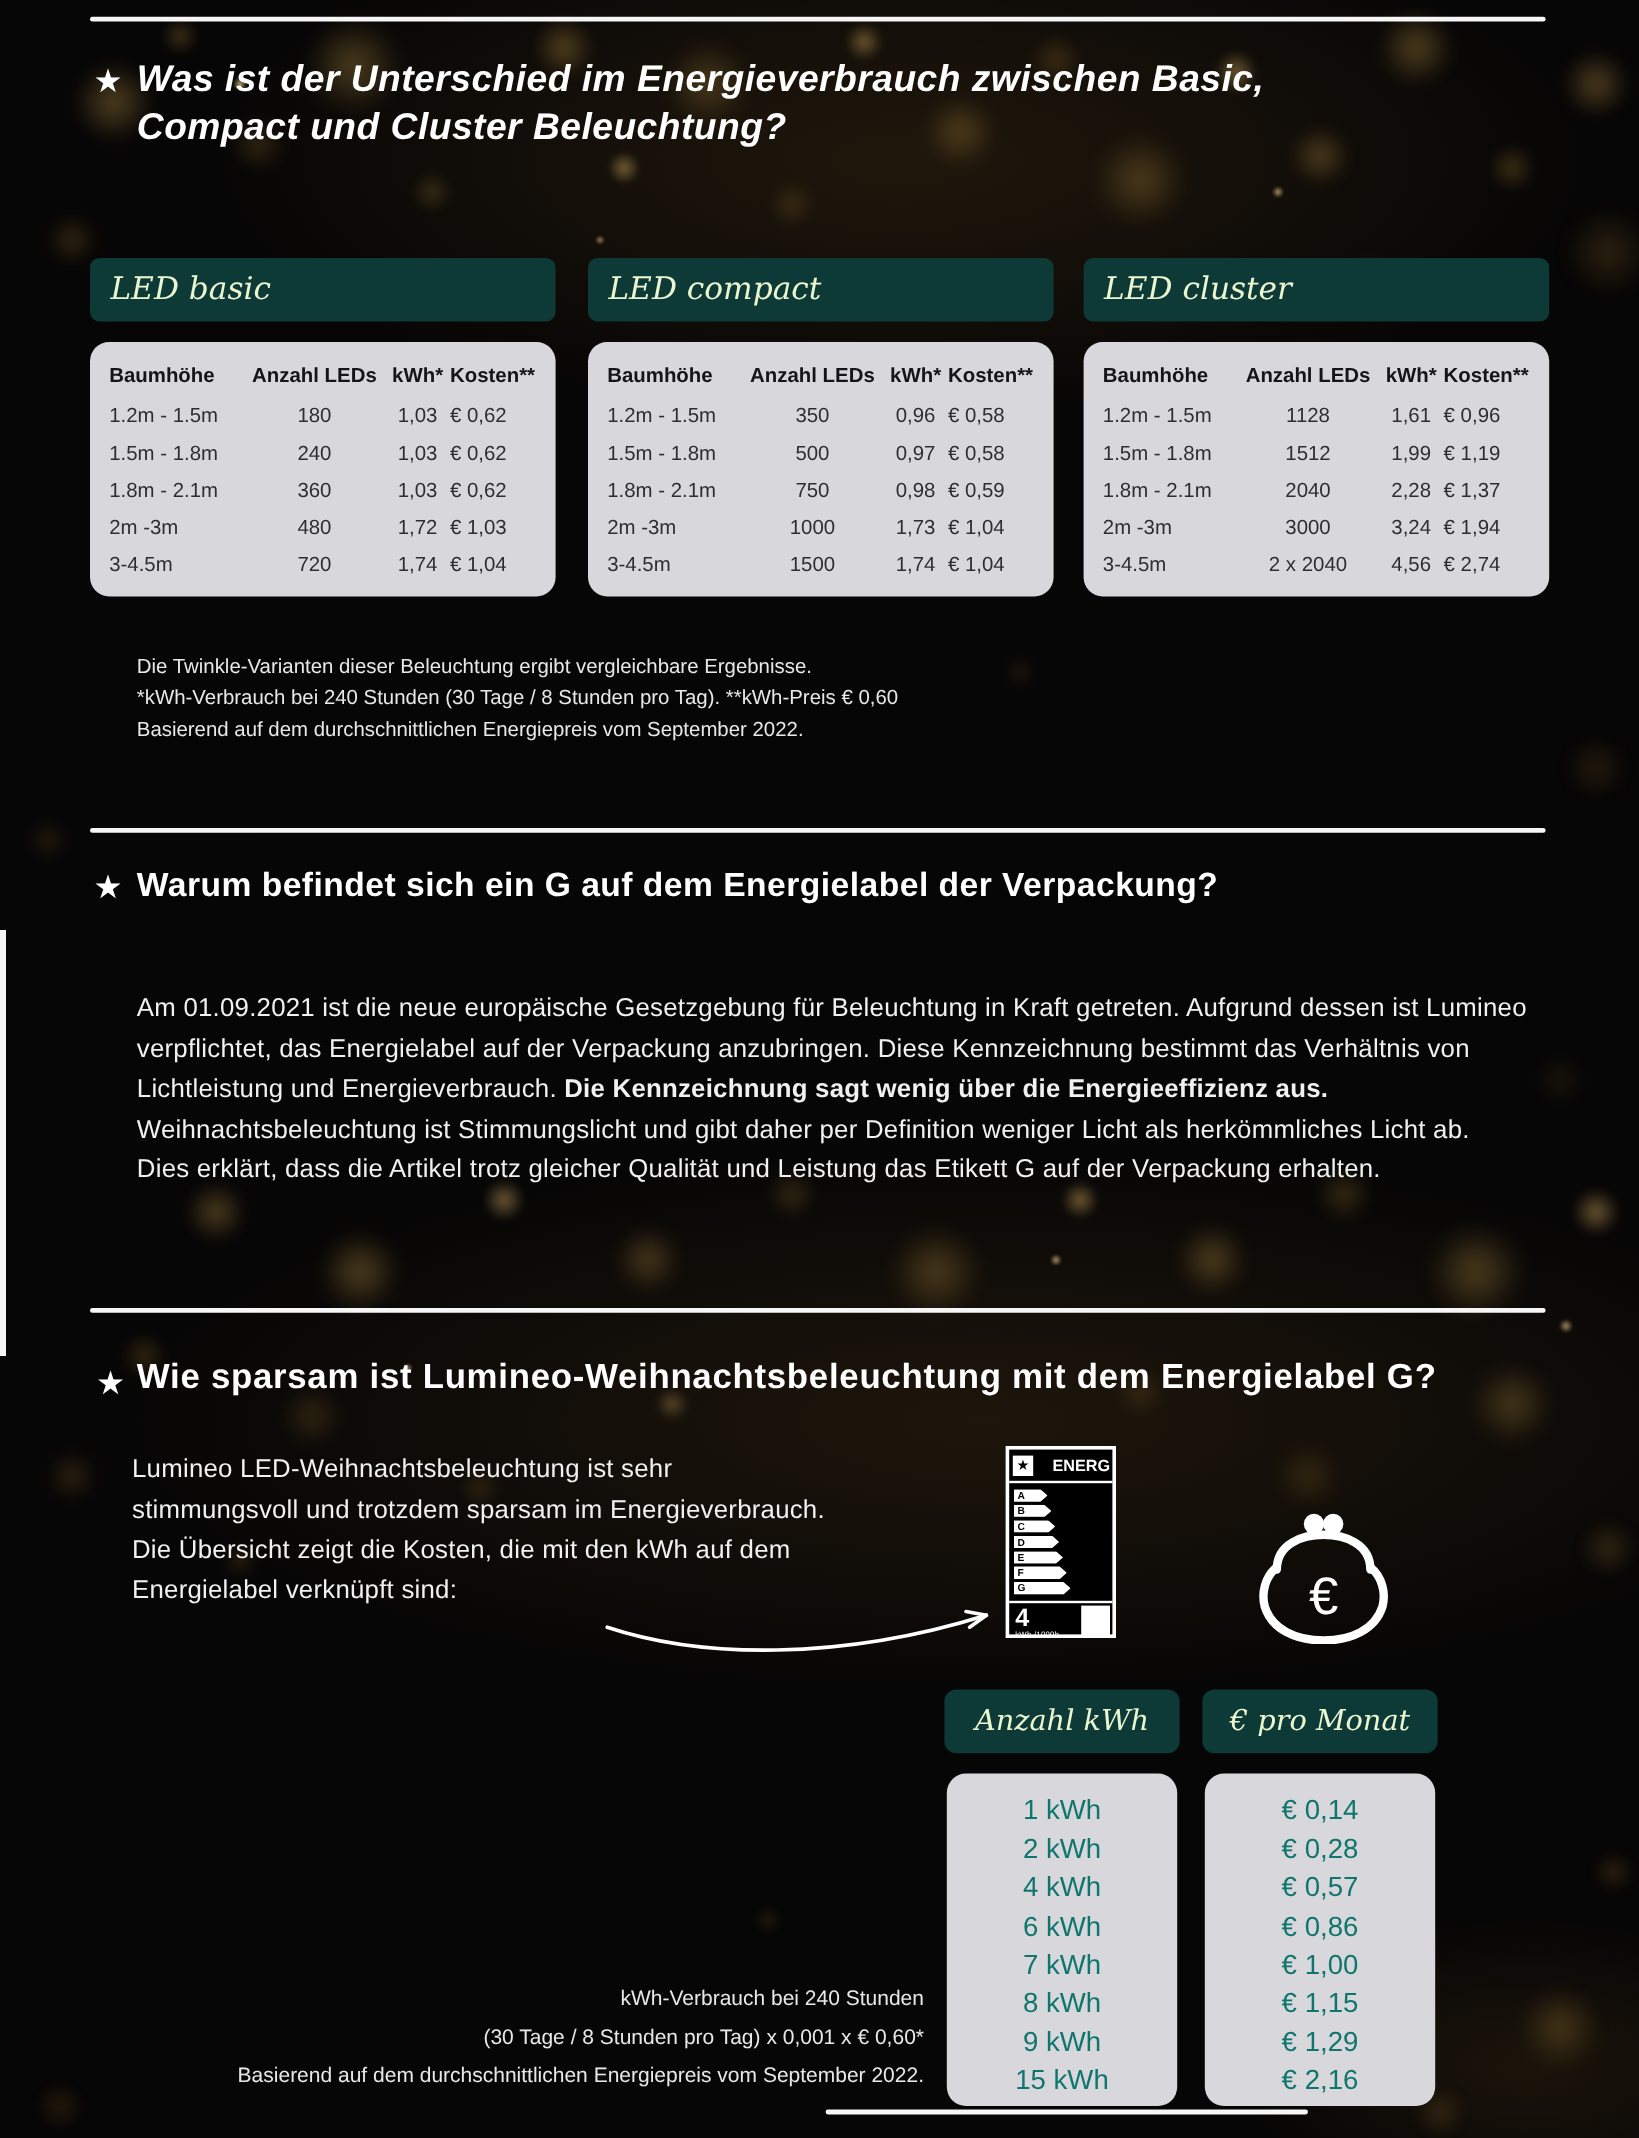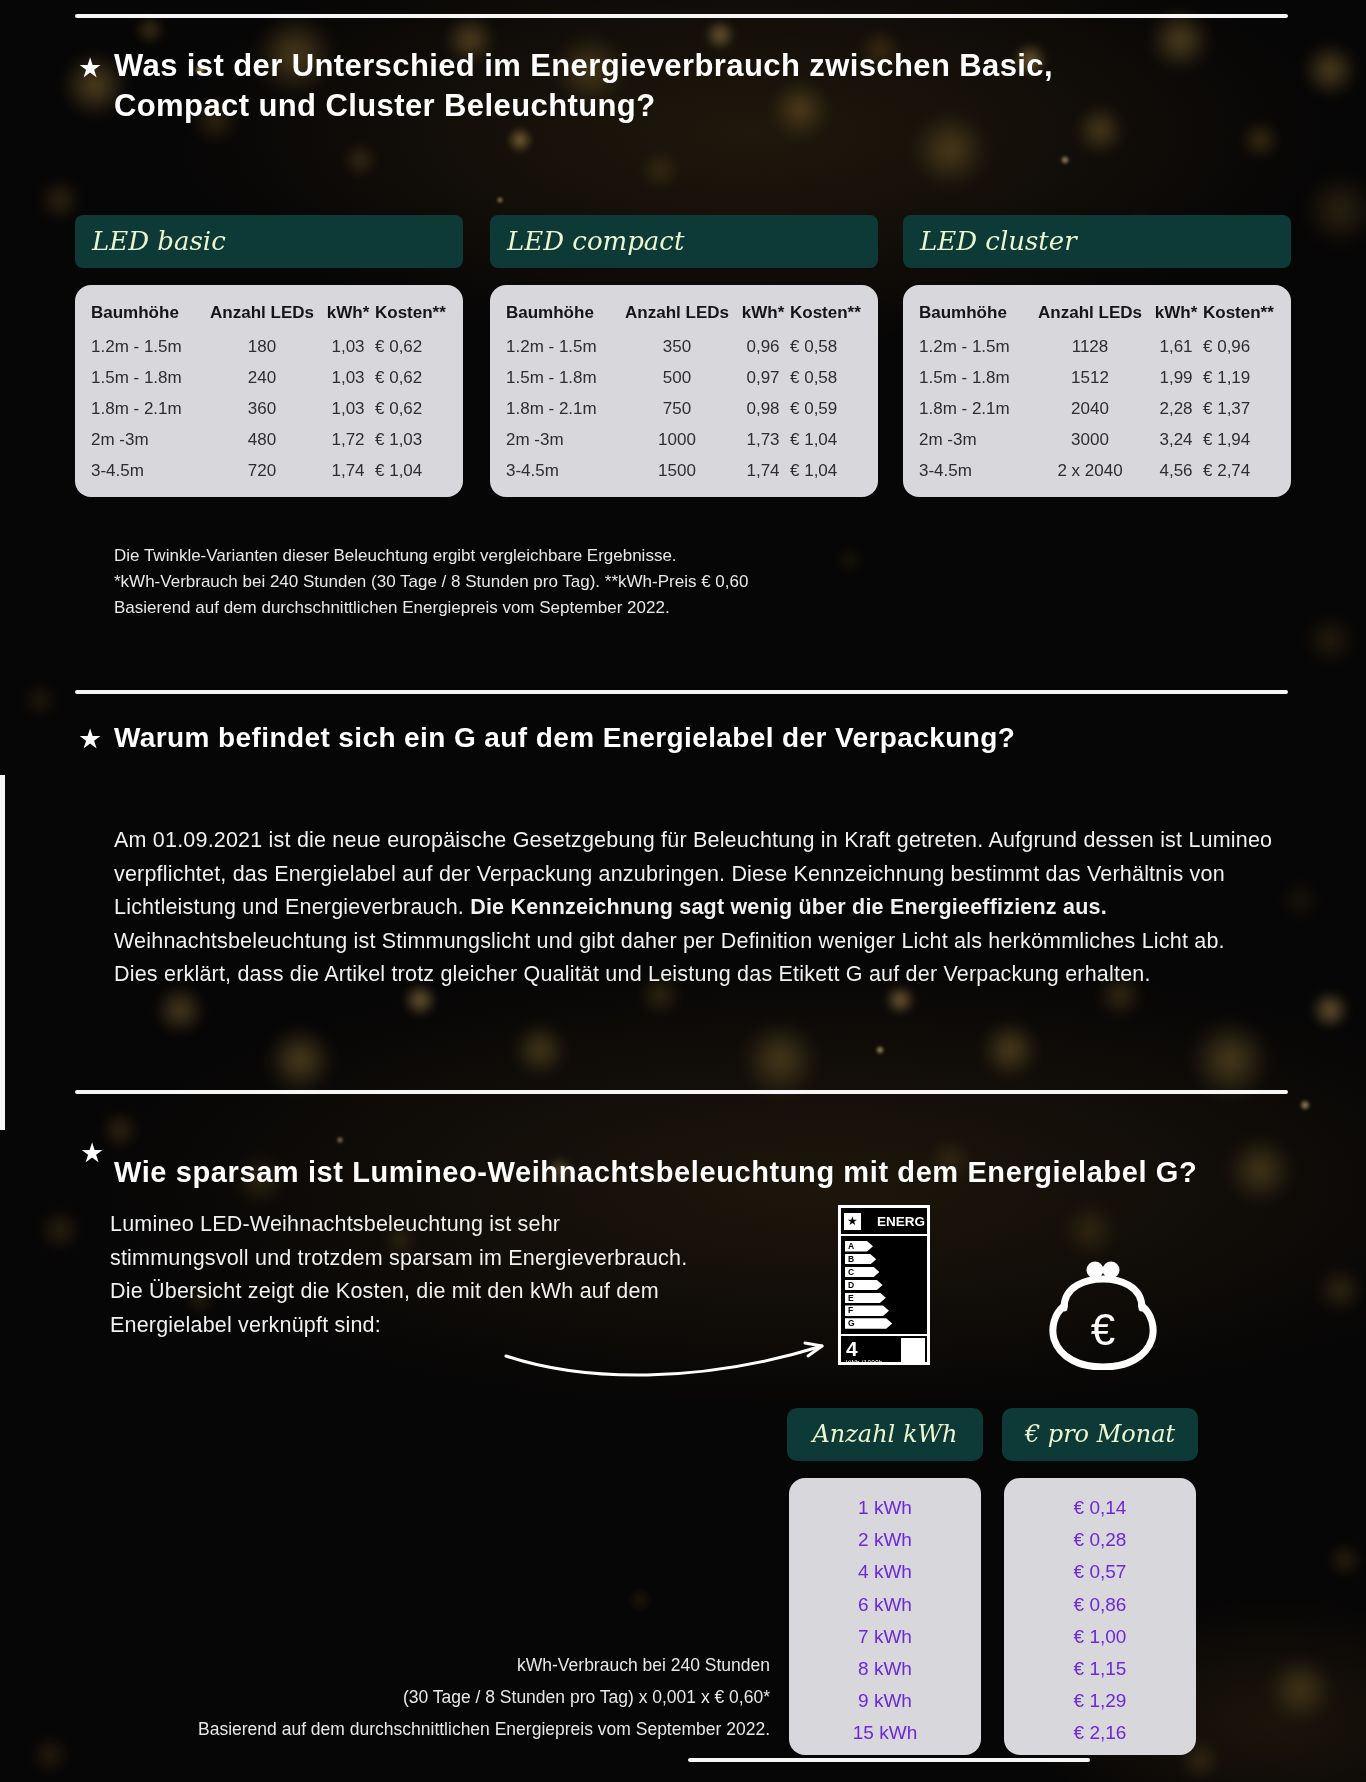--- a/index.html
+++ b/index.html
@@ -16,23 +16,23 @@
 
   .hr{position:absolute;background:#f6f6f6;height:4px;border-radius:2px;}
   #hr-top{left:75px;top:14px;width:1213px;}
   #hr-2{left:75px;top:690px;width:1213px;}
   #hr-3{left:75px;top:1090px;width:1213px;}
   #hr-bottom{left:688px;top:1758px;width:402px;}
   #left-edge-line{position:absolute;left:0;top:775px;width:5px;height:355px;background:#f6f6f6;}
 
   .star{position:absolute;color:#ffffff;font-size:27px;line-height:1;}
   .heading{position:absolute;font-weight:bold;color:#ffffff;letter-spacing:.4px;}
-  #h1{left:114px;top:46px;width:1015px;font-size:31px;line-height:40px;}
+  #h1{left:114px;top:46px;width:1015px;font-size:31px;line-height:40px;font-style:italic;}
   #h2{left:114px;top:722px;width:1100px;font-size:28px;}
-  #h3{left:114px;top:1132px;width:1200px;font-size:29px;letter-spacing:.6px;margin-top:24px;}
+  #h3{left:114px;top:1132px;width:1200px;font-size:29px;letter-spacing:.6px;}
 
   
   .led-table{position:absolute;top:215px;width:388px;}
   .tbl-title{height:53px;line-height:53px;background:var(--teal);border-radius:8px;
     padding-left:17px;font-family:"DejaVu Serif",serif;font-style:italic;
     font-size:26px;color:var(--accent);box-sizing:border-box;}
   .tbl-body{position:absolute;top:70px;left:0;width:100%;height:212px;background:var(--tblbg);
     border-radius:16px;box-sizing:border-box;padding:13px 14px 0 16px;
     display:grid;grid-template-columns:112px 118px 54px auto;align-content:start;}
   .cell{font-size:17px;line-height:31px;height:31px;color:#2e2e31;white-space:nowrap;}
@@ -71,21 +71,21 @@
   .arrow-svg{position:absolute;left:500px;top:1330px;}
 
   
   .mini-head{position:absolute;top:1408px;height:53px;width:196px;background:var(--teal);
     border-radius:10px;text-align:center;line-height:53px;font-family:"DejaVu Serif",serif;
     font-style:italic;font-size:24px;color:var(--accent);}
   #kwh-head{left:787px;} #cost-head{left:1002px;}
   .mini-body{position:absolute;top:1478px;height:277px;width:192px;background:var(--tblbg);
     border-radius:16px;box-sizing:border-box;padding-top:14px;text-align:center;}
   #kwh-body{left:789px;} #cost-body{left:1004px;}
-  .mini-row{font-size:19px;line-height:32.2px;color:#6d28d9;}
+  .mini-row{font-size:23px;line-height:32.2px;color:#0f766e;}
 </style>
 </head>
 <body>
 
 <div class="canvas">
   <div id="bokeh">
       <div class="bokeh-spot" style="left: 61px; top: 51px; width: 68px; height: 68px; opacity: 0.5; filter: blur(6px); background: radial-gradient(circle, rgb(154, 122, 56) 0%, transparent 70%);"></div>
       <div class="bokeh-spot" style="left: 134px; top: 14px; width: 32px; height: 32px; opacity: 0.5; filter: blur(3px); background: radial-gradient(circle, rgb(107, 82, 32) 0%, transparent 70%);"></div>
       <div class="bokeh-spot" style="left: 191px; top: 96px; width: 48px; height: 48px; opacity: 0.4; filter: blur(5px); background: radial-gradient(circle, rgb(107, 82, 32) 0%, transparent 70%);"></div>
       <div class="bokeh-spot" style="left: 255px; top: 15px; width: 80px; height: 80px; opacity: 0.5; filter: blur(8px); background: radial-gradient(circle, rgb(154, 122, 56) 0%, transparent 70%);"></div>

